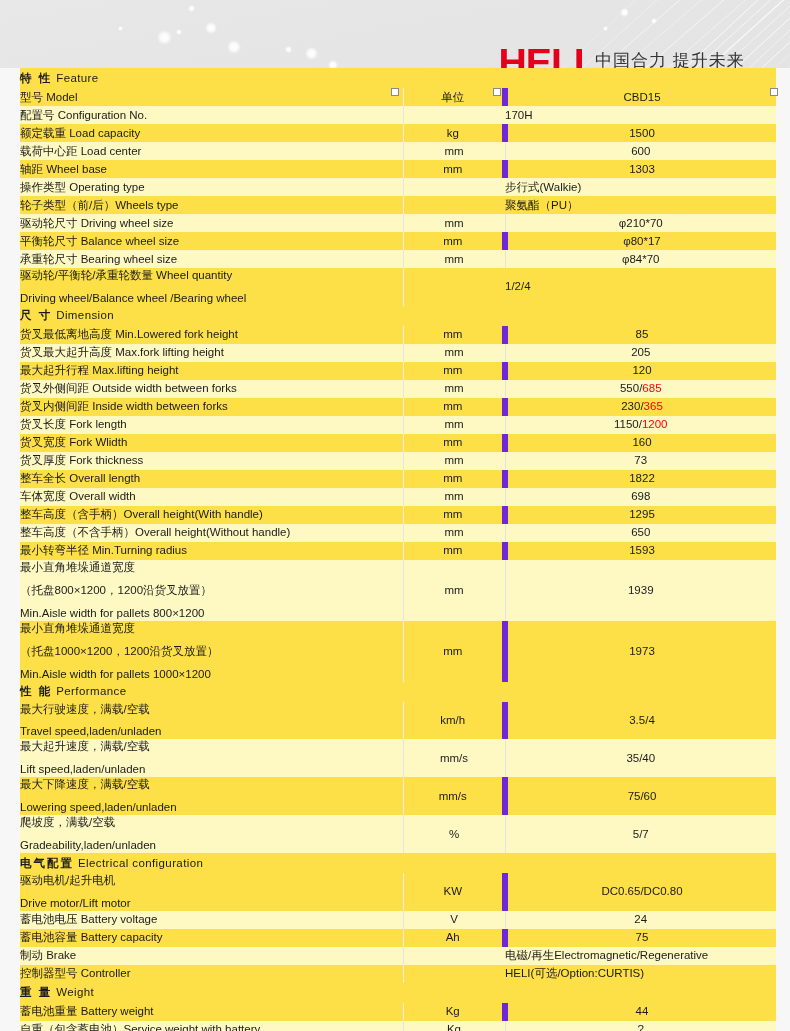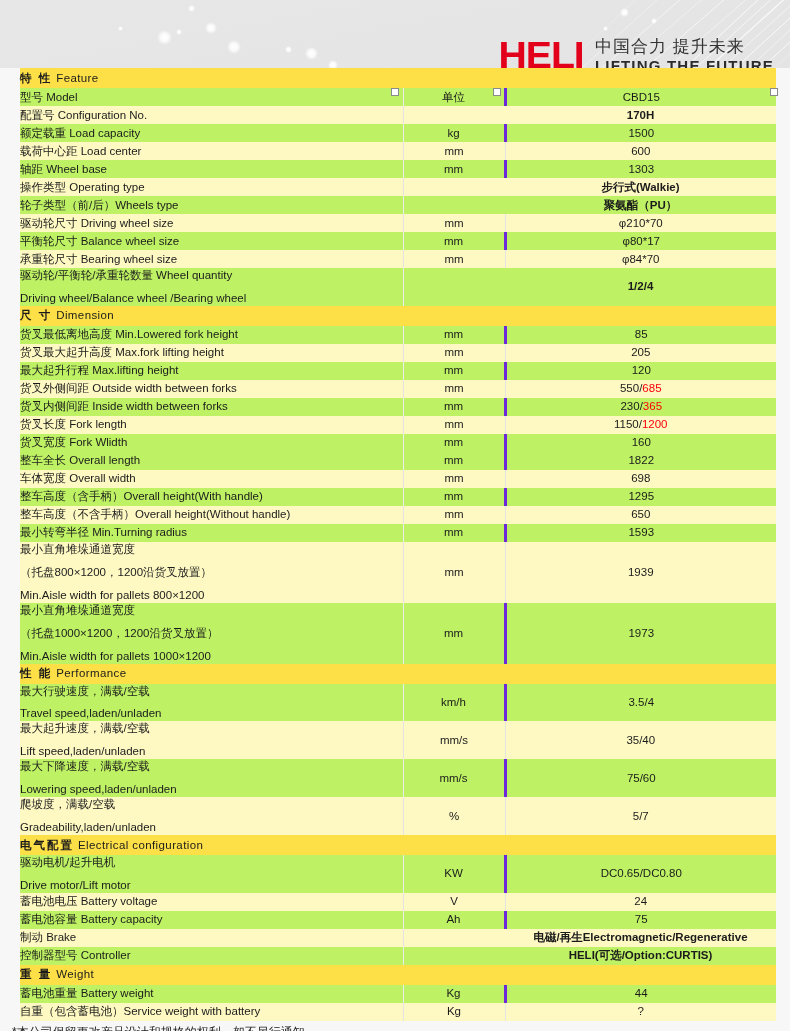--- a/index.html
+++ b/index.html
@@ -75,20 +75,21 @@
     letter-spacing: -1px;
     font-family: "Liberation Sans", "DejaVu Sans", sans-serif;
     transform: scaleX(1.06);
   }
   .logo-tag-cn {
     font-size: 17px;
     color: #333333;
     letter-spacing: 1px;
     line-height: 1.25;
     white-space: nowrap;
+    margin-top: 14px;
   }
   .logo-tag-en {
     font-size: 15px;
     color: #2b2b2b;
     letter-spacing: 1.2px;
     line-height: 1.2;
     font-weight: bold;
     white-space: nowrap;
   }
 
@@ -128,49 +129,48 @@
     font-size: 14px;
     font-weight: bold;
     height: 20px;
     padding: 1px 0 2px 9px;
     letter-spacing: 0.4px;
   }
   .r-head td .cn { letter-spacing: 2px; }
   .r-head td .en { font-weight: normal; padding-left: 4px; }
 
   tr.alt td { background: #fef9c3; }
-  tr.norm td { background: #bef264; }
+  tr.norm td { background: #fde047; }
 
   td.c-label {
     padding-left: 9px;
     padding-right: 4px;
     text-align: left;
   }
   td.c-unit {
     text-align: center;
     font-size: 12.5px;
   }
   td.c-val {
     text-align: center;
     font-size: 12.5px;
   }
   td.c-span {
-    text-align: center;
+    text-align: left;
     font-size: 12.5px;
-    font-weight: bold;
   }
   .h18 td { height: 18px; }
   .h26 td { height: 26px; }
   .h38 td { height: 38px; }
   .red { color: #fa0009; }
   .lbl2 { display:block;margin-top:8px; }
 
   
   td.c-label { border-right: 1px solid #ececec; }
-  td.c-unit { border-right: 3px solid #6d28d9; }
+  td.c-unit { border-right: 6px solid #6d28d9; }
   tr.alt td.c-label, tr.alt td.c-unit { border-right: 1px solid #e4e4e4; }
 
   .footnote {
     position: relative;
     margin: 3px 0 0 12px;
     font-size: 12px;
     color: #1b1b1b;
   }
 
   
@@ -343,20 +343,25 @@
         <tr class="alt h18">
           <td class="c-label"><span>货叉长度 Fork length</span></td>
           <td class="c-unit"><span>mm</span></td>
           <td class="c-val"><span>1150/</span><span class="red">1200</span></td>
         </tr>
         <tr class="norm h18">
           <td class="c-label"><span>货叉宽度 Fork Wlidth</span></td>
           <td class="c-unit"><span>mm</span></td>
           <td class="c-val"><span>160</span></td>
         </tr>
+        <tr class="alt h18">
+          <td class="c-label"><span>货叉厚度 Fork thickness</span></td>
+          <td class="c-unit"><span>mm</span></td>
+          <td class="c-val"><span>73</span></td>
+        </tr>
         <tr class="norm h18">
           <td class="c-label"><span>整车全长 Overall length</span></td>
           <td class="c-unit"><span>mm</span></td>
           <td class="c-val"><span>1822</span></td>
         </tr>
         <tr class="alt h18">
           <td class="c-label"><span>车体宽度 Overall width</span></td>
           <td class="c-unit"><span>mm</span></td>
           <td class="c-val"><span>698</span></td>
         </tr>

